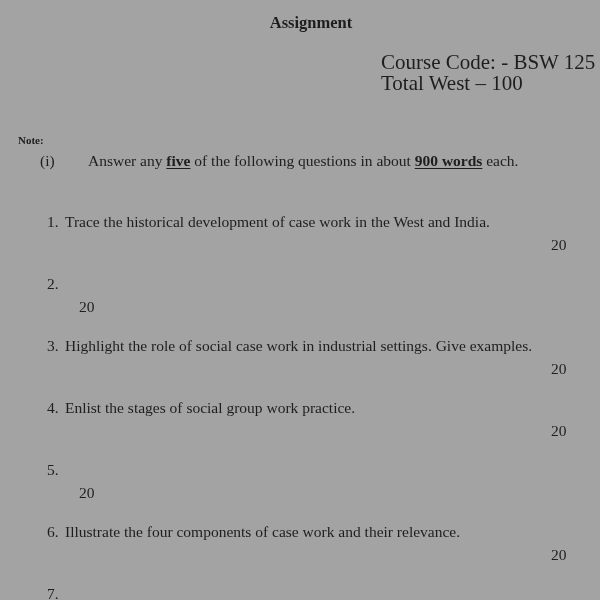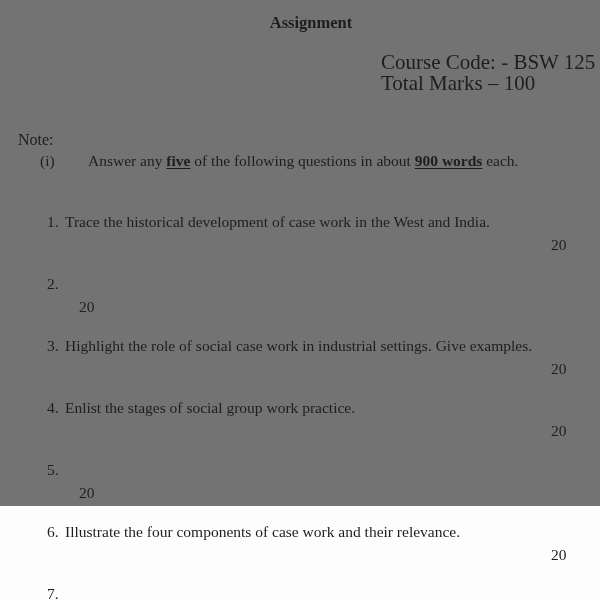--- a/index.html
+++ b/index.html
@@ -5,44 +5,44 @@
   * { margin: 0; padding: 0; box-sizing: border-box; }
   html, body { width: 600px; height: 600px; }
   body {
     font-family: "Liberation Serif", "DejaVu Serif", serif;
     background: #fdfdfd;
     color: #1e1e1e;
     overflow: hidden;
   }
   .page {
     width: 600px;
-    height: 506px;
+    height: 600px;
     padding: 12px 24px 0 18px;
-    background: #737373;
+    background: #a3a3a3;
   }
   .title {
     text-align: center;
     font-weight: bold;
     font-size: 16.5px;
     position: relative;
     left: 14px;
     line-height: 22px;
   }
   .course-block {
     margin-top: 18px;
     margin-left: 363px;
     font-weight: normal;
     font-size: 21px;
     line-height: 21px;
     white-space: nowrap;
   }
   .note-section { margin-top: 36px; }
   .note-label {
-    font-weight: normal;
-    font-size: 16px;
+    font-weight: bold;
+    font-size: 11px;
     line-height: 20px;
   }
   .note-item {
     display: flex;
     align-items: flex-start;
     margin-left: 22px;
     font-size: 15.5px;
     line-height: 21px;
   }
   .note-numeral { width: 48px; flex: 0 0 48px; }
@@ -80,21 +80,21 @@
 </style>
 </head>
 <body>
 
 <div class="page">
 
   <div class="title">Assignment</div>
 
   <div class="course-block">
     <div>Course Code: - BSW 125</div>
-    <div>Total Marks – 100</div>
+    <div>Total West – 100</div>
   </div>
 
   <div class="note-section">
     <div class="note-label">Note:</div>
     <div id="note-items">
   <div class="note-item">
     <span class="note-numeral">(i)</span>
     <span class="note-text"><span>Answer any </span><span class="bold-underline">five</span><span> of the following questions in about </span><span class="bold-underline">900 words</span><span> each.</span></span>
   </div>
 

